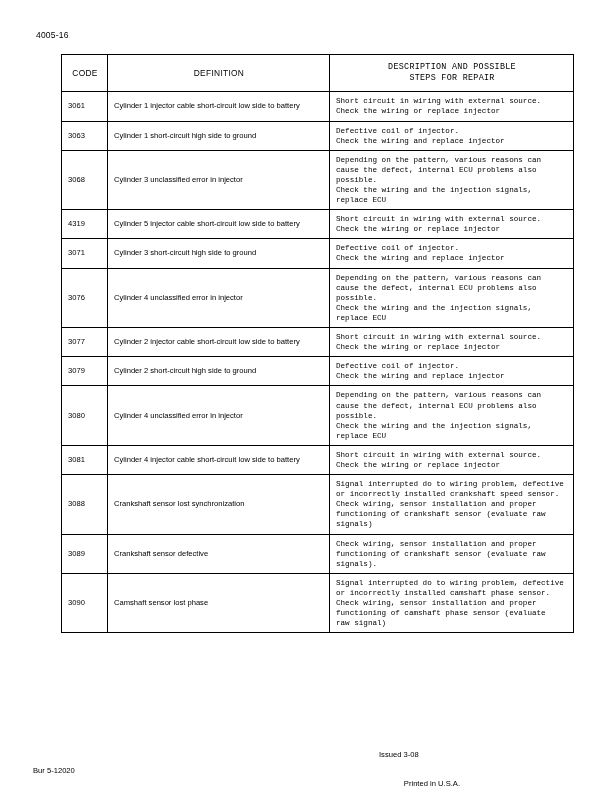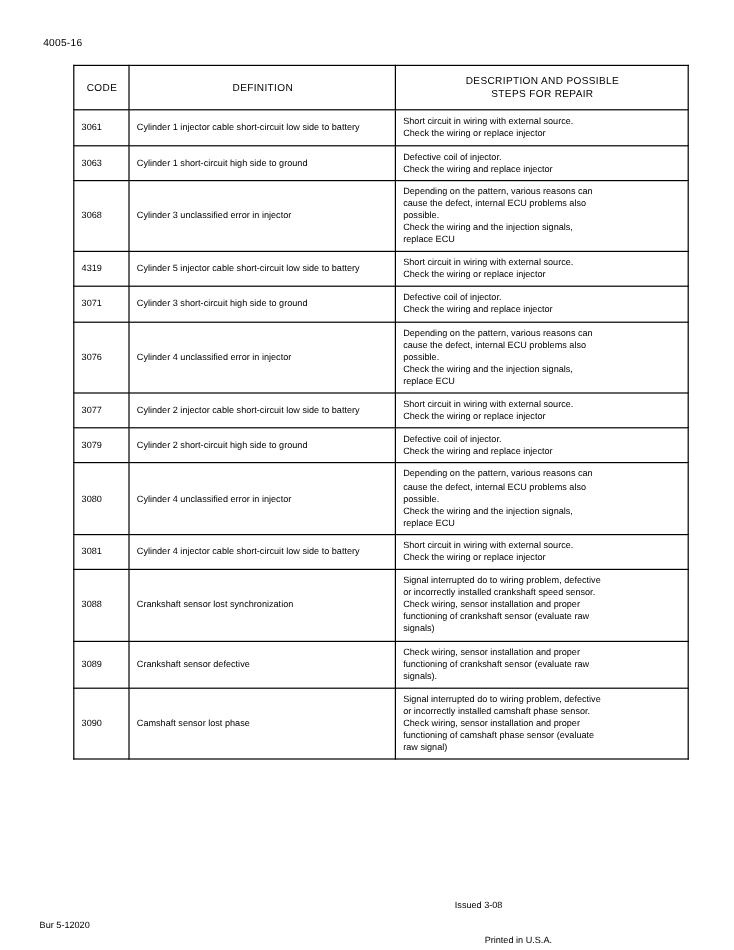--- a/index.html
+++ b/index.html
@@ -66,21 +66,21 @@
     font-size: 8.2px;
   }
   td.def-cell {
     font-size: 7.6px;
     padding-left: 7px;
   }
   td.desc-cell {
     font-size: 7.6px;
     padding-left: 7px;
   }
-  .desc-line { display: block; }
+  .desc-line { display: block; font-family: Liberation Mono, monospace; }
 
   .footer {
     position: absolute;
     left: 33px;
     right: 33px;
     top: 750px;
     font-size: 7.6px;
   }
   .footer .f-left {
     position: absolute;

